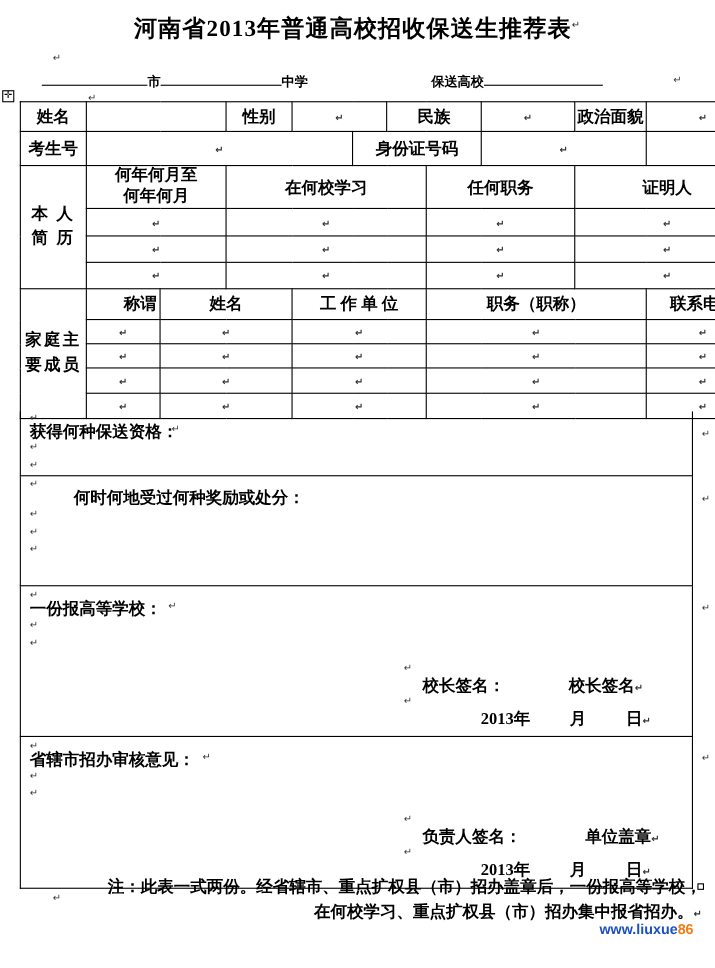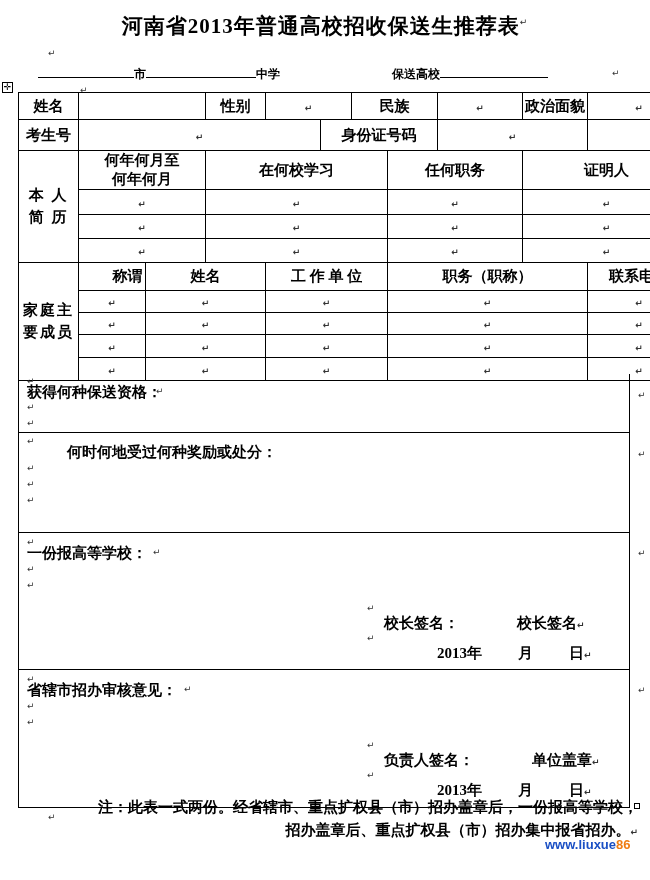--- a/index.html
+++ b/index.html
@@ -380,20 +380,20 @@
       <span>2013年</span><span class="date-gap"></span><span>月</span><span class="date-gap"></span><span>日</span><span class="cellmark">↵</span>
     </div>
   </div>
   <span class="mark-abs" style="left:638px; top:685px;">↵</span>
 
   <div class="end-mark"></div>
   <span class="mark-abs" style="left:48px; top:812px;">↵</span>
 
   <div class="note">
     <span class="indent"></span><span>注：</span><span>此表一式两份。经省辖市、重点扩权县（市）招办盖章后，一份报高等学校，</span><br>
-    <span>招办盖章后、重点扩权县（市）招办集中报省招办。</span><span class="cellmark">↵</span>
+    <span>在何校学习、重点扩权县（市）招办集中报省招办。</span><span class="cellmark">↵</span>
   </div>
 
   <div class="watermark">
     <div class="wm-url"><span class="wm-blue">www.liuxue</span><span class="wm-orange">86</span><span class="wm-blue">.com</span></div>
   </div>
 
 </div>
 
 </body></html>

